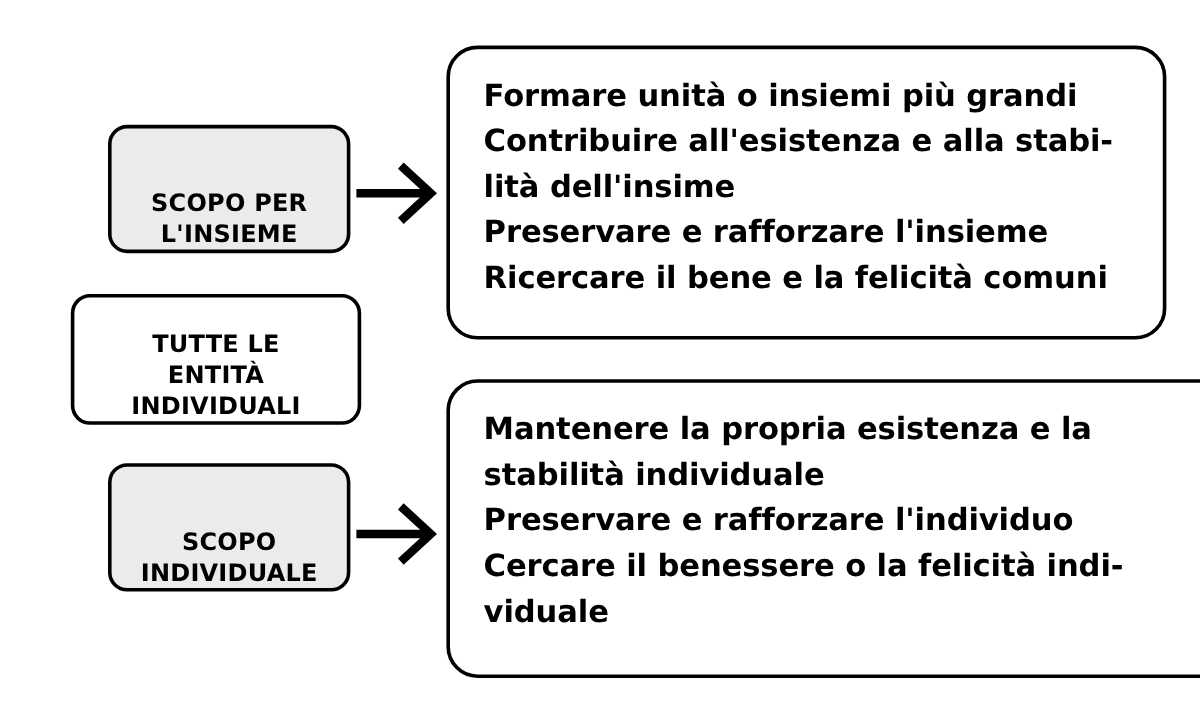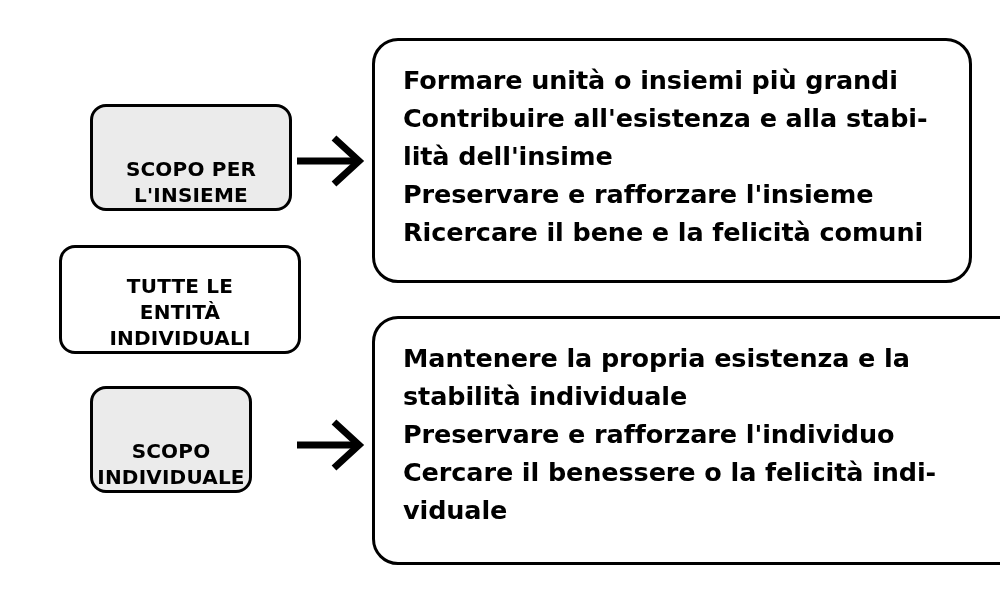--- a/index.html
+++ b/index.html
@@ -77,21 +77,21 @@
     <span class="node-text">SCOPO PER
 L'INSIEME</span>
   </div>
 
   <div class="node plain" style="left:31px; top:245px; width:242px; height:109px;margin-left:28px;">
     <span class="node-text">TUTTE LE
 ENTITÀ
 INDIVIDUALI</span>
   </div>
 
-  <div class="node filled" style="left:90px; top:386px; width:162px; height:107px;">
+  <div class="node filled" style="left:90px; top:386px; width:202px; height:107px;">
     <span class="node-text">SCOPO
 INDIVIDUALE</span>
   </div>
 
   <div class="arrow" style="left:297px; top:133px; width:68px; height:56px;">
     <svg width="68" height="56" viewBox="0 0 68 56">
       <line x1="0" y1="28" x2="60" y2="28" stroke="#000" stroke-width="7"></line>
       <polyline points="37,5 62,28 37,51" fill="none" stroke="#000" stroke-width="7" stroke-linecap="butt" stroke-linejoin="miter"></polyline>
     </svg>
   </div>

